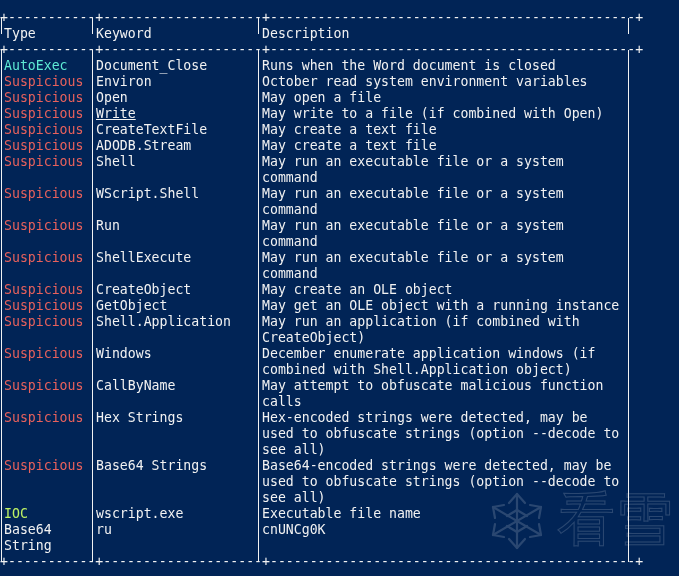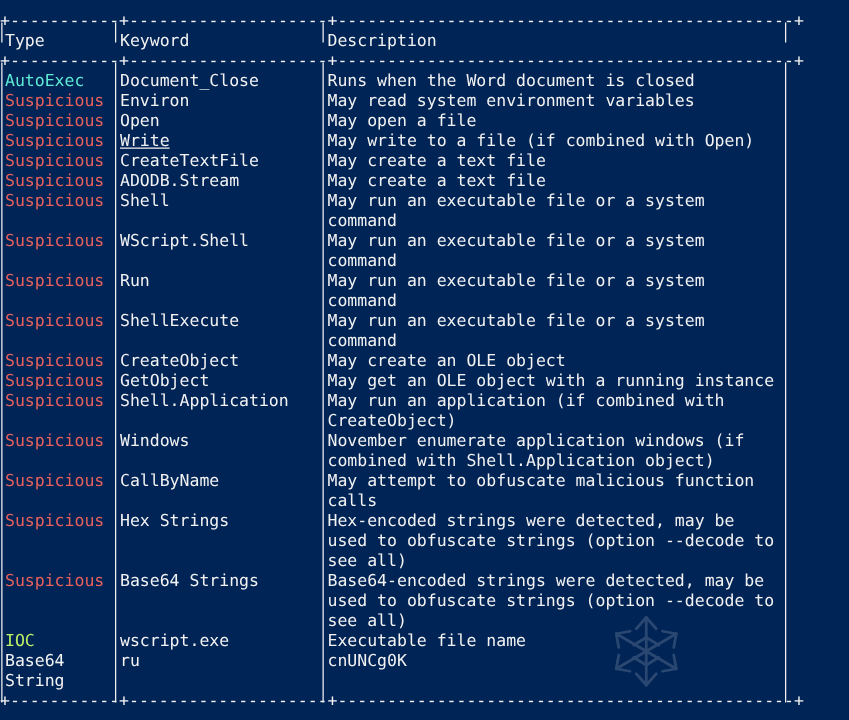--- a/index.html
+++ b/index.html
@@ -100,34 +100,35 @@
         <line x1="10" y1="45" x2="21" y2="47"></line>
         <line x1="10" y1="45" x2="12" y2="34"></line>
         <line x1="58" y1="17" x2="47" y2="15"></line>
         <line x1="58" y1="17" x2="56" y2="28"></line>
         <line x1="34" y1="20" x2="24" y2="26"></line>
         <line x1="34" y1="20" x2="44" y2="26"></line>
         <line x1="34" y1="42" x2="24" y2="36"></line>
         <line x1="34" y1="42" x2="44" y2="36"></line>
       </g>
     </svg>
+    <div class="wm-text">看雪</div>
   </div>
 
   <div class="grid" id="grid">
       <div class="rule" style="left: 0px; top: 10px; letter-spacing: 0px;">+-----------+--------------------+----------------------------------------------+</div>
       <div class="cell c-plain" style="left: 4px; top: 26px;">Type</div>
       <div class="cell c-plain" style="left: 96px; top: 26px;">Keyword</div>
       <div class="cell c-plain" style="left: 262px; top: 26px;">Description</div>
       <div class="rule" style="left: 0px; top: 42px; letter-spacing: 0px;">+-----------+--------------------+----------------------------------------------+</div>
       <div class="cell c-type-auto" style="left: 4px; top: 58px;">AutoExec</div>
       <div class="cell c-plain" style="left: 96px; top: 58px;">Document_Close</div>
       <div class="cell c-plain" style="left: 262px; top: 58px;">Runs when the Word document is closed</div>
       <div class="cell c-type-susp" style="left: 4px; top: 74px;">Suspicious</div>
       <div class="cell c-plain" style="left: 96px; top: 74px;">Environ</div>
-      <div class="cell c-plain" style="left: 262px; top: 74px;">May read system environment variables</div>
+      <div class="cell c-plain" style="left: 262px; top: 74px;">October read system environment variables</div>
       <div class="cell c-type-susp" style="left: 4px; top: 90px;">Suspicious</div>
       <div class="cell c-plain" style="left: 96px; top: 90px;">Open</div>
       <div class="cell c-plain" style="left: 262px; top: 90px;">May open a file</div>
       <div class="cell c-type-susp" style="left: 4px; top: 106px;">Suspicious</div>
       <div class="cell c-plain" style="left: 96px; top: 106px; text-decoration: underline;">Write</div>
       <div class="cell c-plain" style="left: 262px; top: 106px;">May write to a file (if combined with Open)</div>
       <div class="cell c-type-susp" style="left: 4px; top: 122px;">Suspicious</div>
       <div class="cell c-plain" style="left: 96px; top: 122px;">CreateTextFile</div>
       <div class="cell c-plain" style="left: 262px; top: 122px;">May create a text file</div>
       <div class="cell c-type-susp" style="left: 4px; top: 138px;">Suspicious</div>
@@ -154,21 +155,21 @@
       <div class="cell c-plain" style="left: 262px; top: 282px;">May create an OLE object</div>
       <div class="cell c-type-susp" style="left: 4px; top: 298px;">Suspicious</div>
       <div class="cell c-plain" style="left: 96px; top: 298px;">GetObject</div>
       <div class="cell c-plain" style="left: 262px; top: 298px;">May get an OLE object with a running instance</div>
       <div class="cell c-type-susp" style="left: 4px; top: 314px;">Suspicious</div>
       <div class="cell c-plain" style="left: 96px; top: 314px;">Shell.Application</div>
       <div class="cell c-plain" style="left: 262px; top: 314px;">May run an application (if combined with</div>
       <div class="cell c-plain" style="left: 262px; top: 330px;">CreateObject)</div>
       <div class="cell c-type-susp" style="left: 4px; top: 346px;">Suspicious</div>
       <div class="cell c-plain" style="left: 96px; top: 346px;">Windows</div>
-      <div class="cell c-plain" style="left: 262px; top: 346px;">November enumerate application windows (if</div>
+      <div class="cell c-plain" style="left: 262px; top: 346px;">December enumerate application windows (if</div>
       <div class="cell c-plain" style="left: 262px; top: 362px;">combined with Shell.Application object)</div>
       <div class="cell c-type-susp" style="left: 4px; top: 378px;">Suspicious</div>
       <div class="cell c-plain" style="left: 96px; top: 378px;">CallByName</div>
       <div class="cell c-plain" style="left: 262px; top: 378px;">May attempt to obfuscate malicious function</div>
       <div class="cell c-plain" style="left: 262px; top: 394px;">calls</div>
       <div class="cell c-type-susp" style="left: 4px; top: 410px;">Suspicious</div>
       <div class="cell c-plain" style="left: 96px; top: 410px;">Hex Strings</div>
       <div class="cell c-plain" style="left: 262px; top: 410px;">Hex-encoded strings were detected, may be</div>
       <div class="cell c-plain" style="left: 262px; top: 426px;">used to obfuscate strings (option --decode to</div>
       <div class="cell c-plain" style="left: 262px; top: 442px;">see all)</div>

